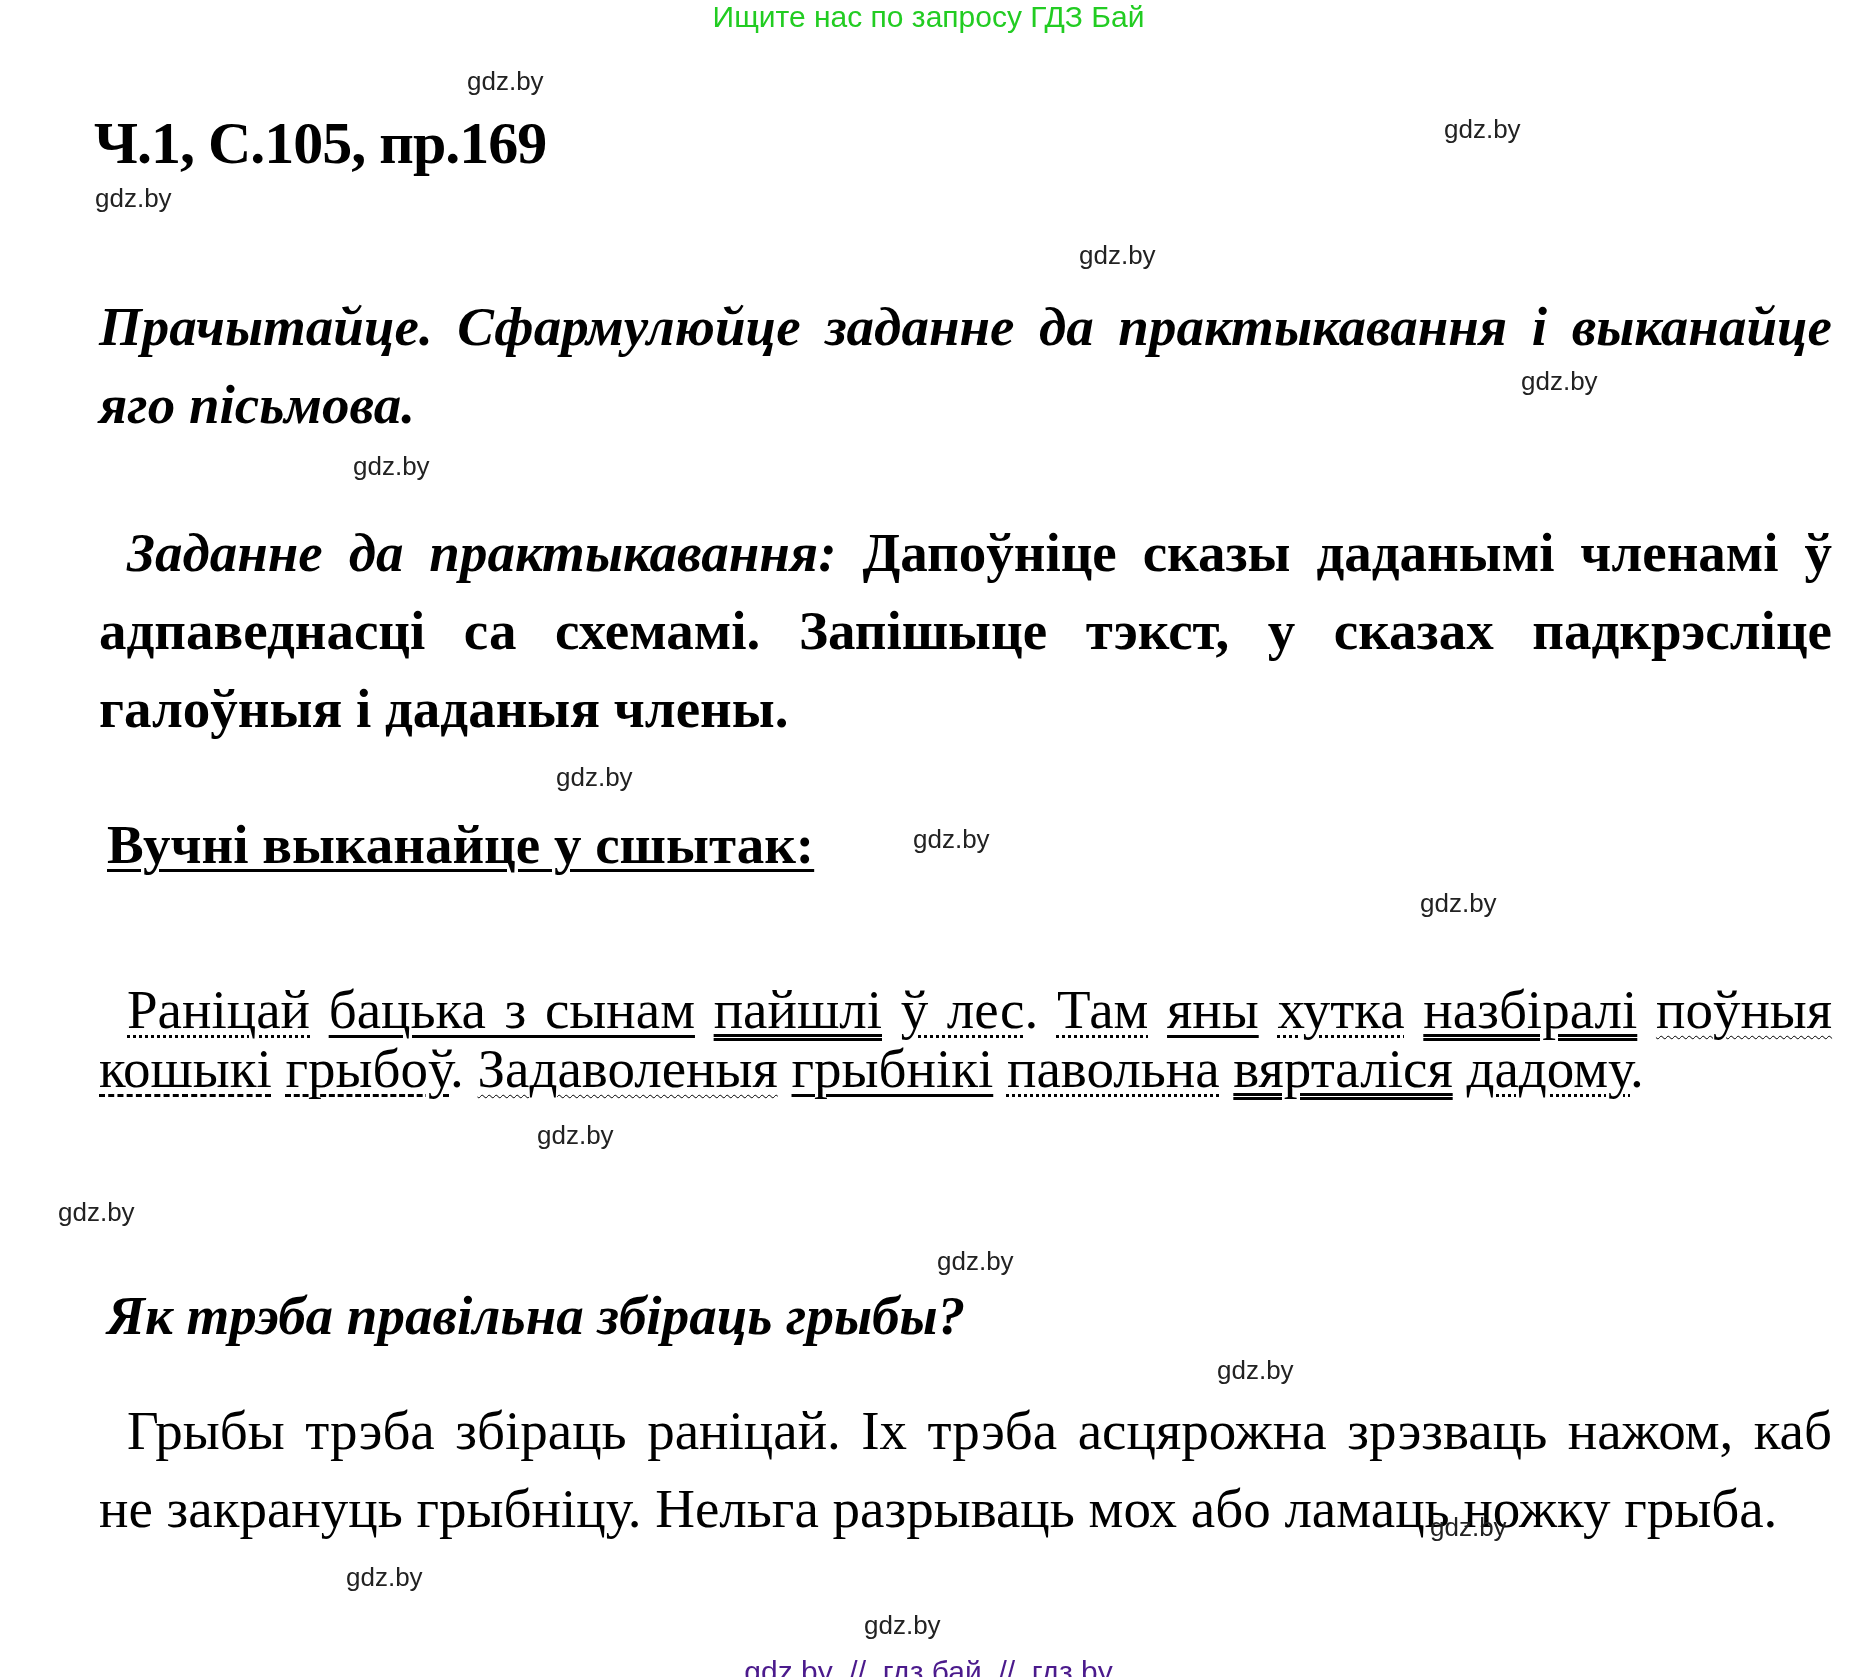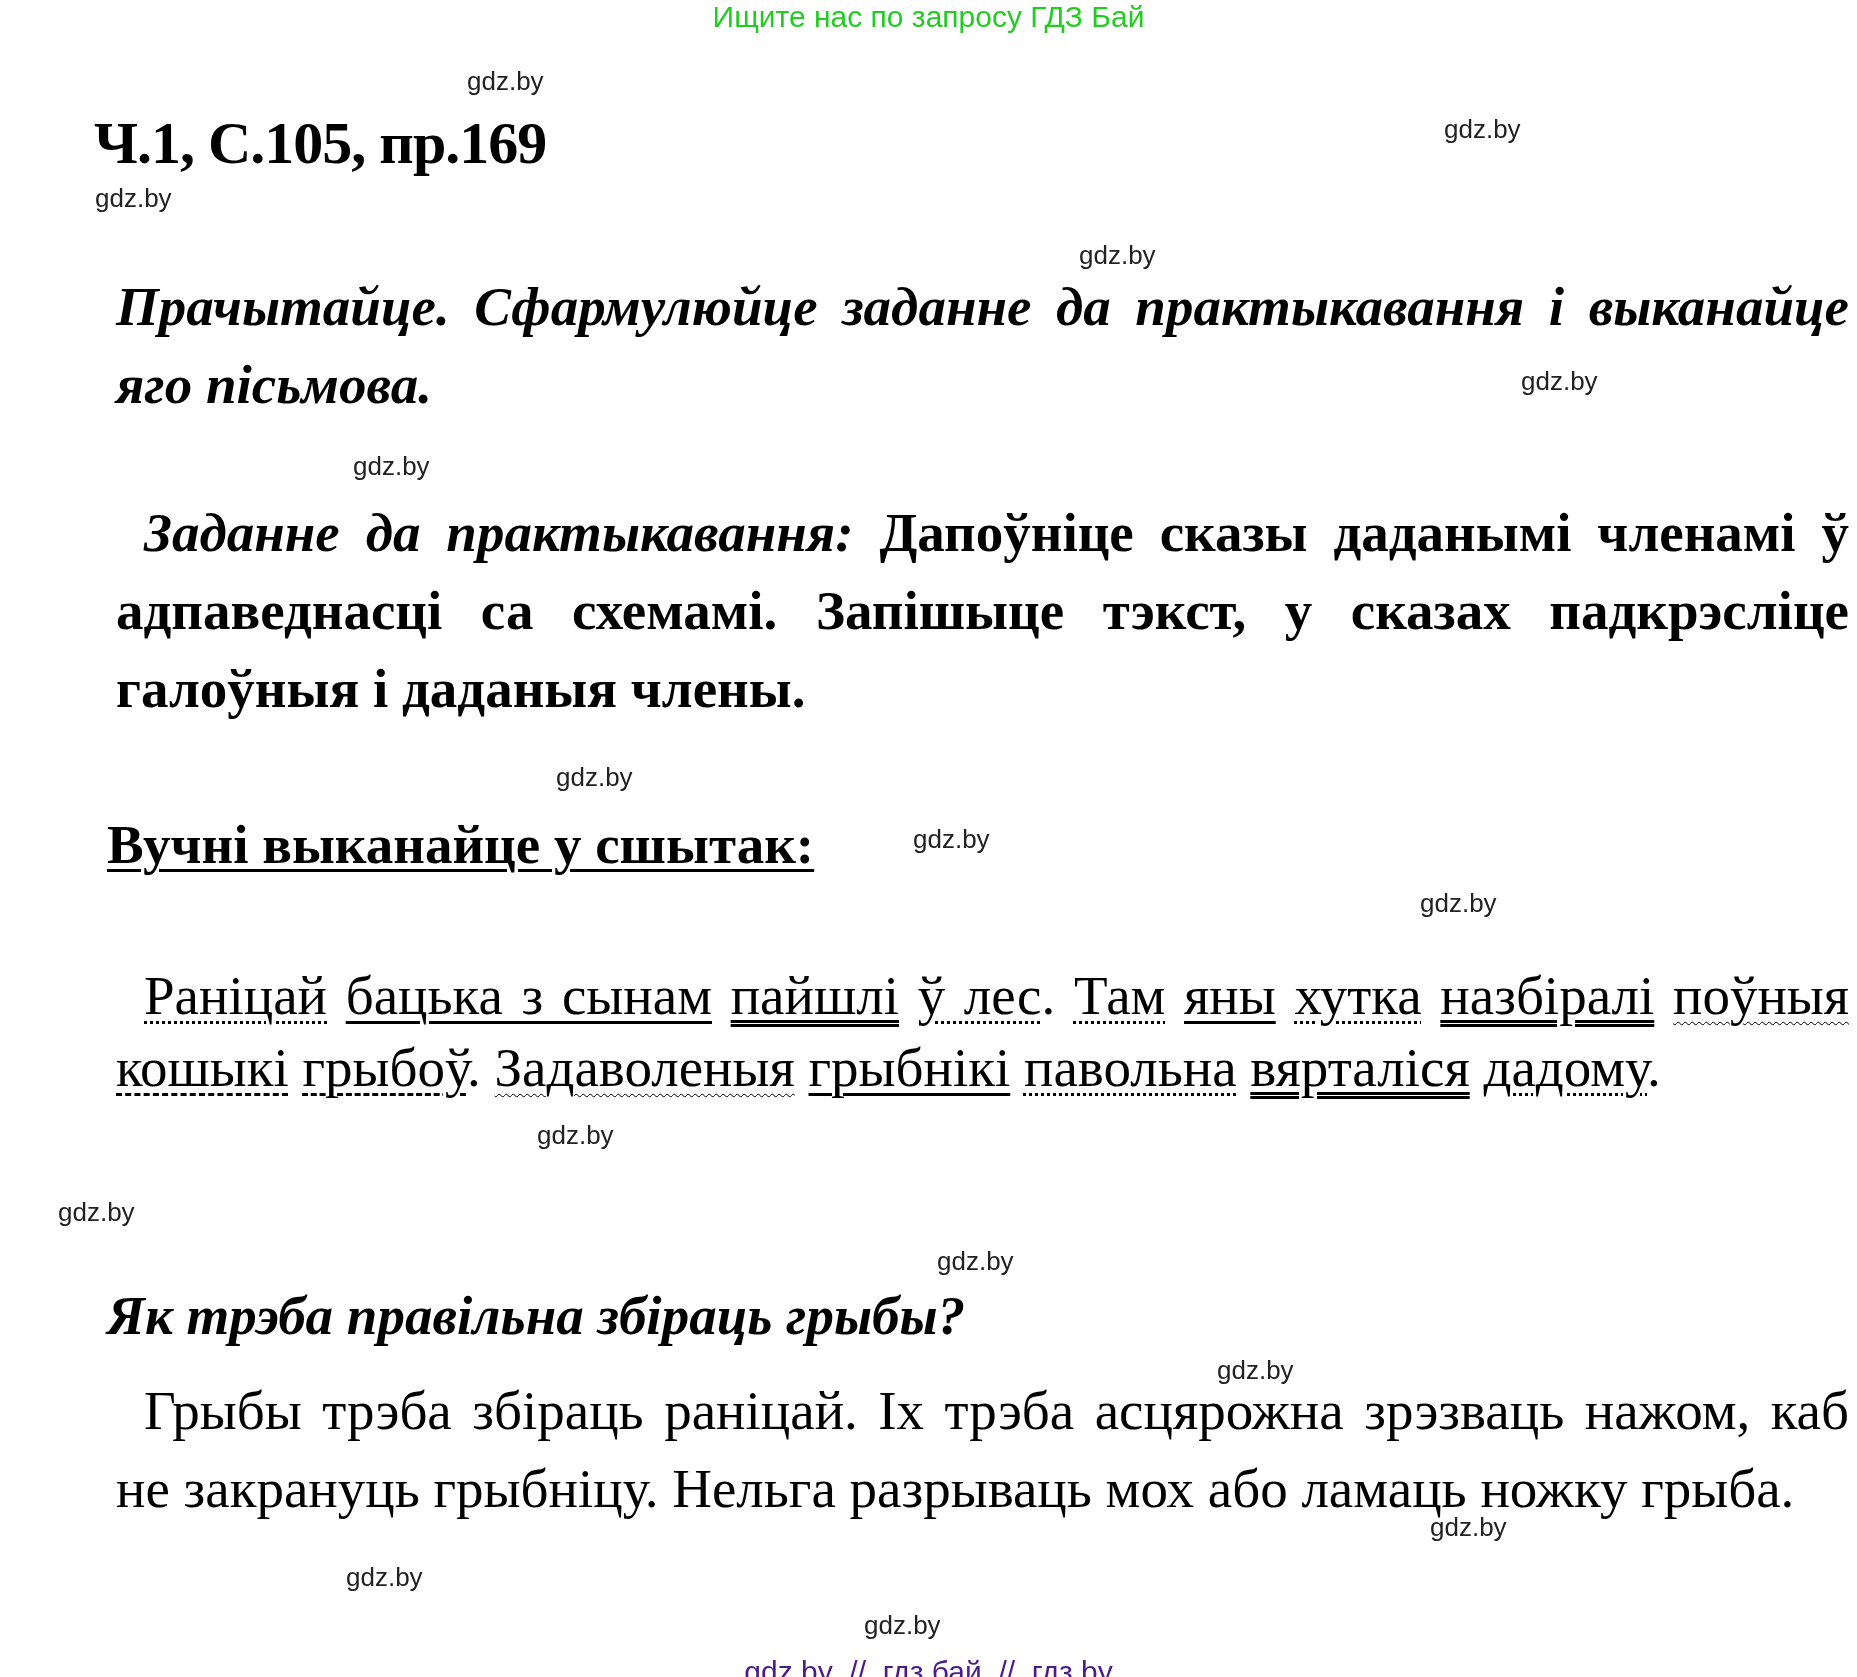--- a/index.html
+++ b/index.html
@@ -5,26 +5,26 @@
   html, body { margin:0; padding:0; background:#ffffff; }
   body { width:1857px; height:1677px; position:relative; overflow:hidden;
          font-family:"Liberation Serif", serif; color:#000; }
   .abs { position:absolute; }
   .banner { top:0; left:0; width:1857px; text-align:center; font-family:"Liberation Sans", sans-serif;
             font-size:30px; line-height:34px; }
   .footer { top:1655px; left:0; width:1857px; text-align:center; font-family:"Liberation Sans", sans-serif;
             font-size:30px; line-height:34px; }
   .wm { font-family:"Liberation Sans", sans-serif; font-size:26px; color:#222; line-height:30px; white-space:nowrap;text-align:center; }
   .title { left:94px; top:110px; font-size:60px; font-weight:bold; line-height:66px; letter-spacing:-1px; }
-  .para { left:116px; width:1733px; text-align:justify; text-align-last:left; }
+  .para { left:99px; width:1733px; text-align:justify; text-align-last:left;margin-top:20px; }
   .task { top:268px; font-size:55px; font-style:italic; font-weight:bold; line-height:78px; }
   .instr { top:494px; font-size:55px; line-height:78px;font-weight:bold; }
   .instr .lbl { font-style:italic; }
   .sub { left:107px; top:812px; font-size:55px; font-weight:bold; line-height:66px; text-decoration:underline; text-decoration-thickness:3px; text-underline-offset:6px; }
-  .answer { top:960px; font-size:55px; line-height:72px; }
+  .answer { top:960px; font-size:55px; line-height:59px; }
   .q { left:107px; top:1283px; font-size:55px; font-weight:bold; font-style:italic; line-height:66px; }
   .ans2 { top:1372px; font-size:55px; line-height:78px; }
   .indent { display:inline-block; width:28px; }
   
   .u-solid { text-decoration:underline solid; text-decoration-thickness:3px; text-underline-offset:7px; }
   .u-double { text-decoration:underline double; text-decoration-thickness:3px; text-underline-offset:6px; }
   .u-dashed { text-decoration:underline dashed; text-decoration-thickness:3px; text-underline-offset:7px; }
   .u-dashdot { text-decoration:underline dotted; text-decoration-thickness:3px; text-underline-offset:7px; }
   .u-wavy { text-decoration:underline wavy; text-decoration-thickness:1px; text-underline-offset:7px; }
 </style>

